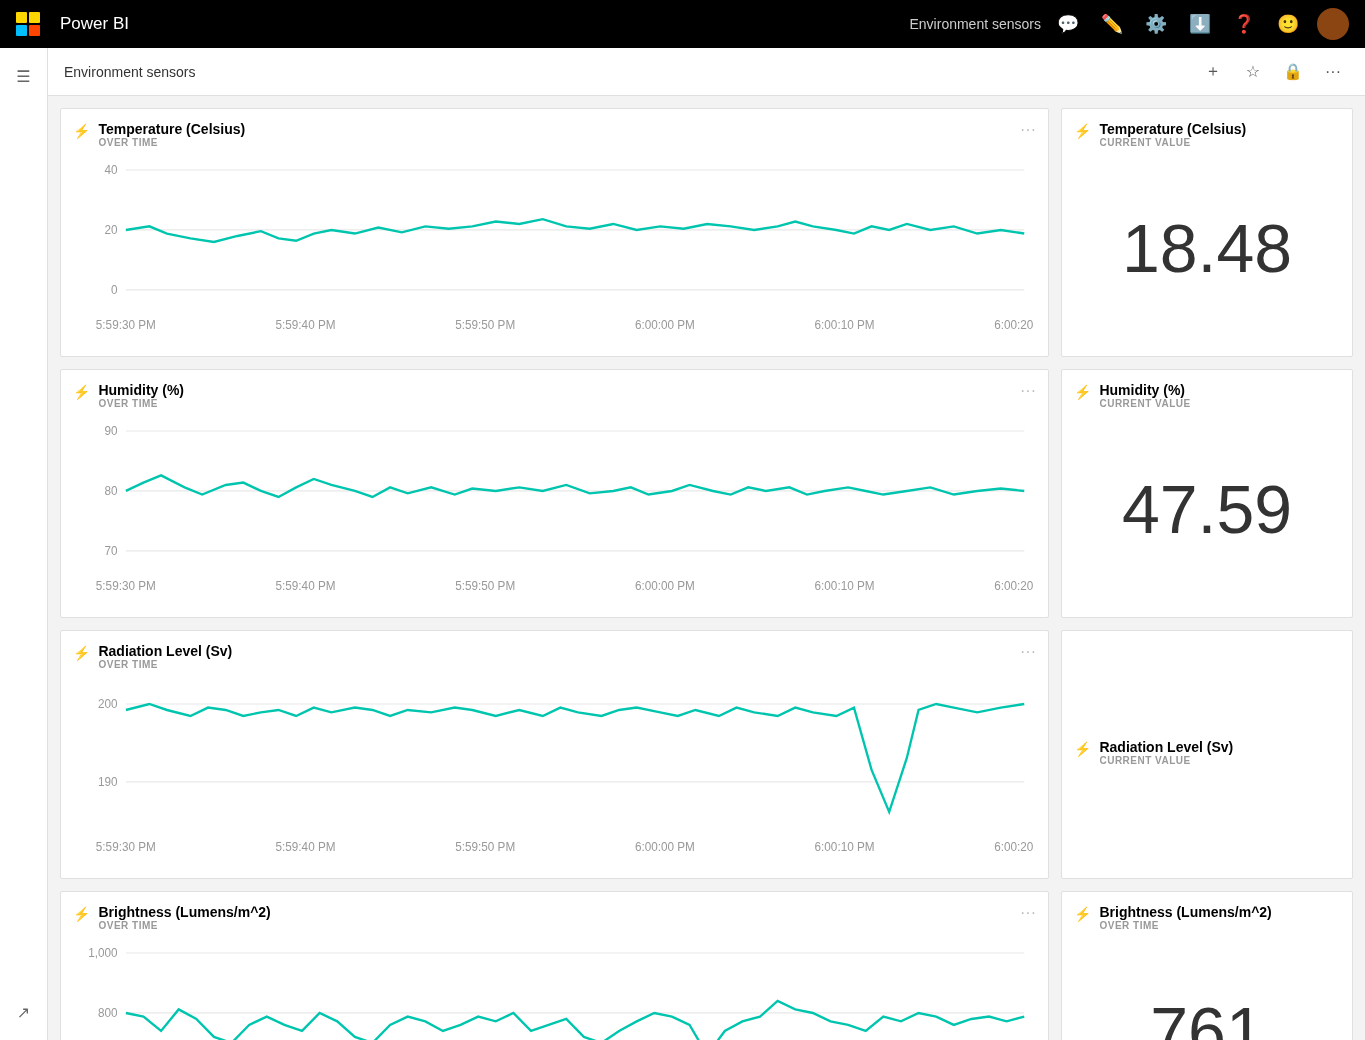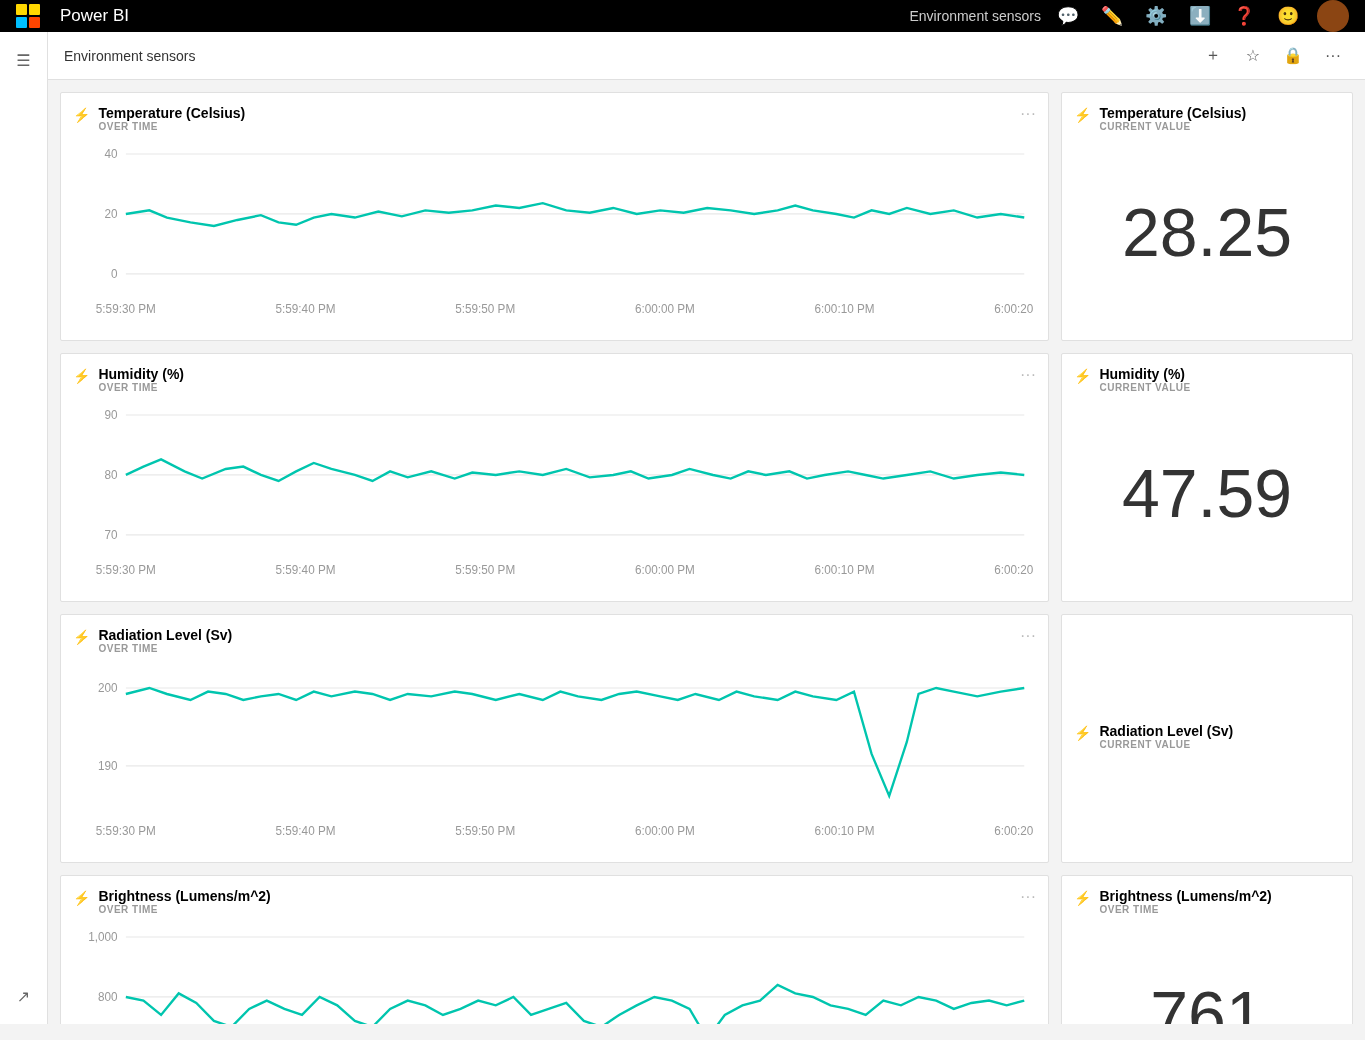--- a/index.html
+++ b/index.html
@@ -1,20 +1,20 @@
 <!DOCTYPE html>
 <html><head>
   <meta charset="utf-8">
   <style>
     * { box-sizing: border-box; margin: 0; padding: 0; }
     body { font-family: 'Segoe UI', Arial, sans-serif; background: #f3f3f3; color: #333; width: 1365px; height: 1040px; overflow: hidden; }
 
     
     .top-nav {
-      display: flex; align-items: center; background: #000; color: #fff; height: 32px; padding: 0 12px; gap: 8px;
+      display: flex; align-items: center; background: #000; color: #fff; height: 48px; padding: 0 12px; gap: 8px;
     }
     .top-nav .waffle-icon { width: 32px; height: 32px; display: grid; grid-template-columns: 1fr 1fr; gap: 2px; padding: 4px; }
     .waffle-icon .cell { background: #ffd700; border-radius: 1px; }
     .waffle-icon .cell:nth-child(3) { background: #00bfff; }
     .waffle-icon .cell:nth-child(4) { background: #ff4500; }
     .top-nav .app-name { font-size: 17px; font-weight: 400; color: #fff; margin-left: 8px; flex: 1; }
     .top-nav .page-title { font-size: 14px; color: #ccc; }
     .top-nav .nav-icons { display: flex; align-items: center; gap: 4px; margin-left: auto; }
     .nav-icon-btn { width: 40px; height: 40px; display: flex; align-items: center; justify-content: center; border-radius: 4px; cursor: pointer; color: #fff; font-size: 18px; }
     .avatar { width: 32px; height: 32px; border-radius: 50%; background: #8B4513; overflow: hidden; }
@@ -145,21 +145,21 @@
       </div>
 
       <div class="card value-card">
         <div class="card-header">
           <span class="card-icon">⚡</span>
           <div>
             <div class="card-title">Temperature (Celsius)</div>
             <div class="card-subtitle">CURRENT VALUE</div>
           </div>
         </div>
-        <div class="card-value">28.25</div>
+        <div class="card-value">18.48</div>
       </div>
 
       <div class="card">
         <div class="card-header">
           <span class="card-icon">⚡</span>
           <div>
             <div class="card-title">Humidity (%)</div>
             <div class="card-subtitle">OVER TIME</div>
           </div>
           <span class="more-icon">···</span>

